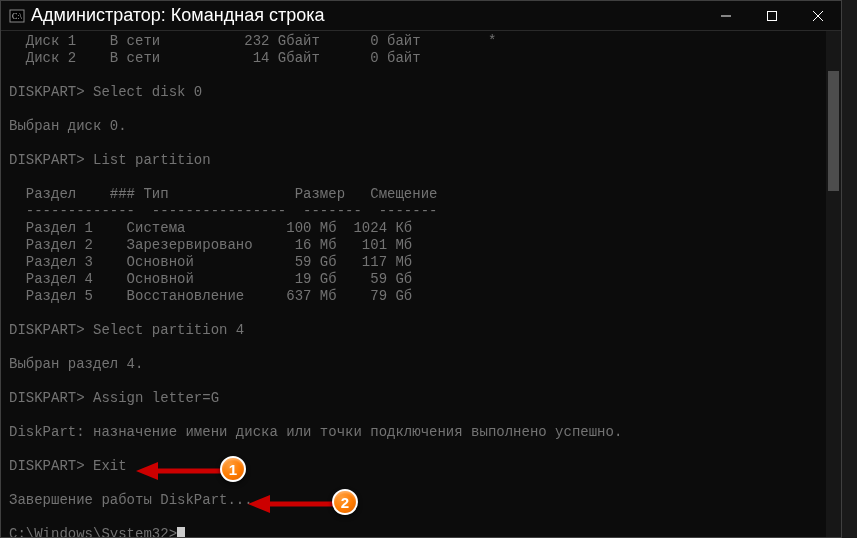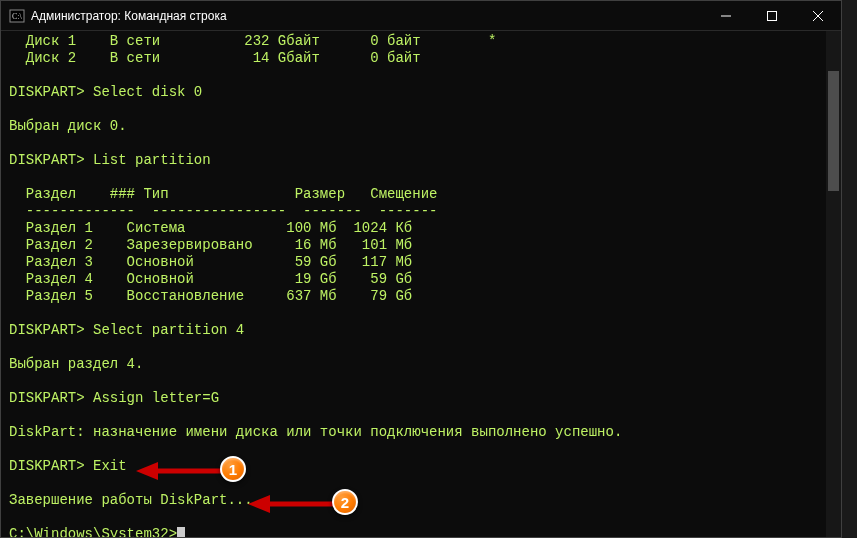--- a/index.html
+++ b/index.html
@@ -38,38 +38,38 @@
   .app-icon {
     width: 16px;
     height: 16px;
     display: flex;
     align-items: center;
     justify-content: center;
   }
   .app-icon svg { display: block; }
   .title-text {
     color: #ffffff;
-    font-size: 12px;
+    font-size: 18px;
     font-family: "Segoe UI", Arial, sans-serif;
     text-align: right;
   }
   .titlebar-right { display: flex; }
   .tb-btn {
     width: 46px;
     height: 30px;
     display: flex;
     align-items: center;
     justify-content: center;
     color: #ffffff;
     cursor: pointer;
   }
   .terminal {
     flex: 1;
     background: #0c0c0c;
-    color: #bef264;
+    color: #737373;
     font-size: 14px;
     line-height: 17px;
     padding: 2px 8px 16px 8px;
     white-space: pre;
     overflow: hidden;
     position: relative;
     font-family: Consolas, "Courier New", monospace;
   }
   .cursor {
     display: inline-block;

